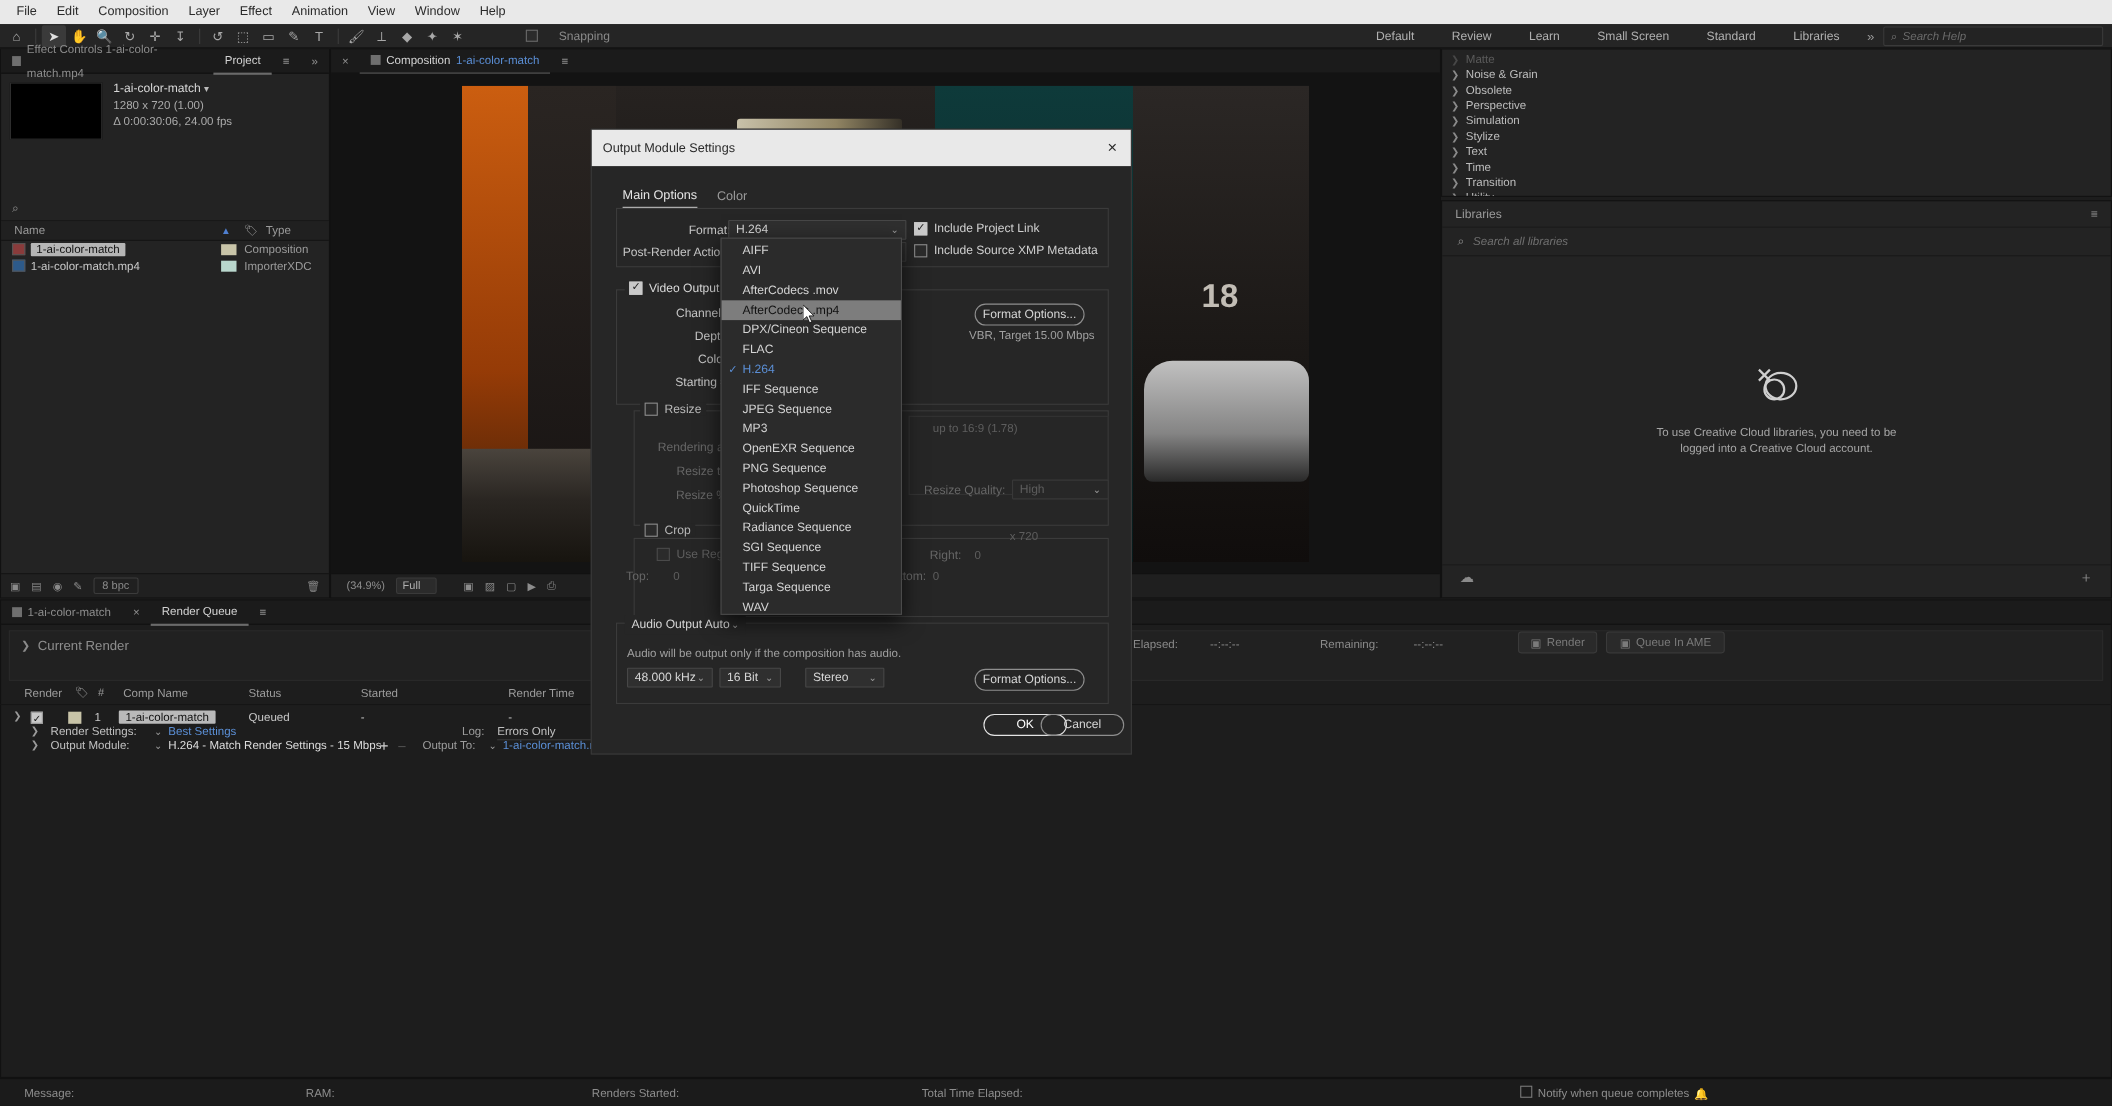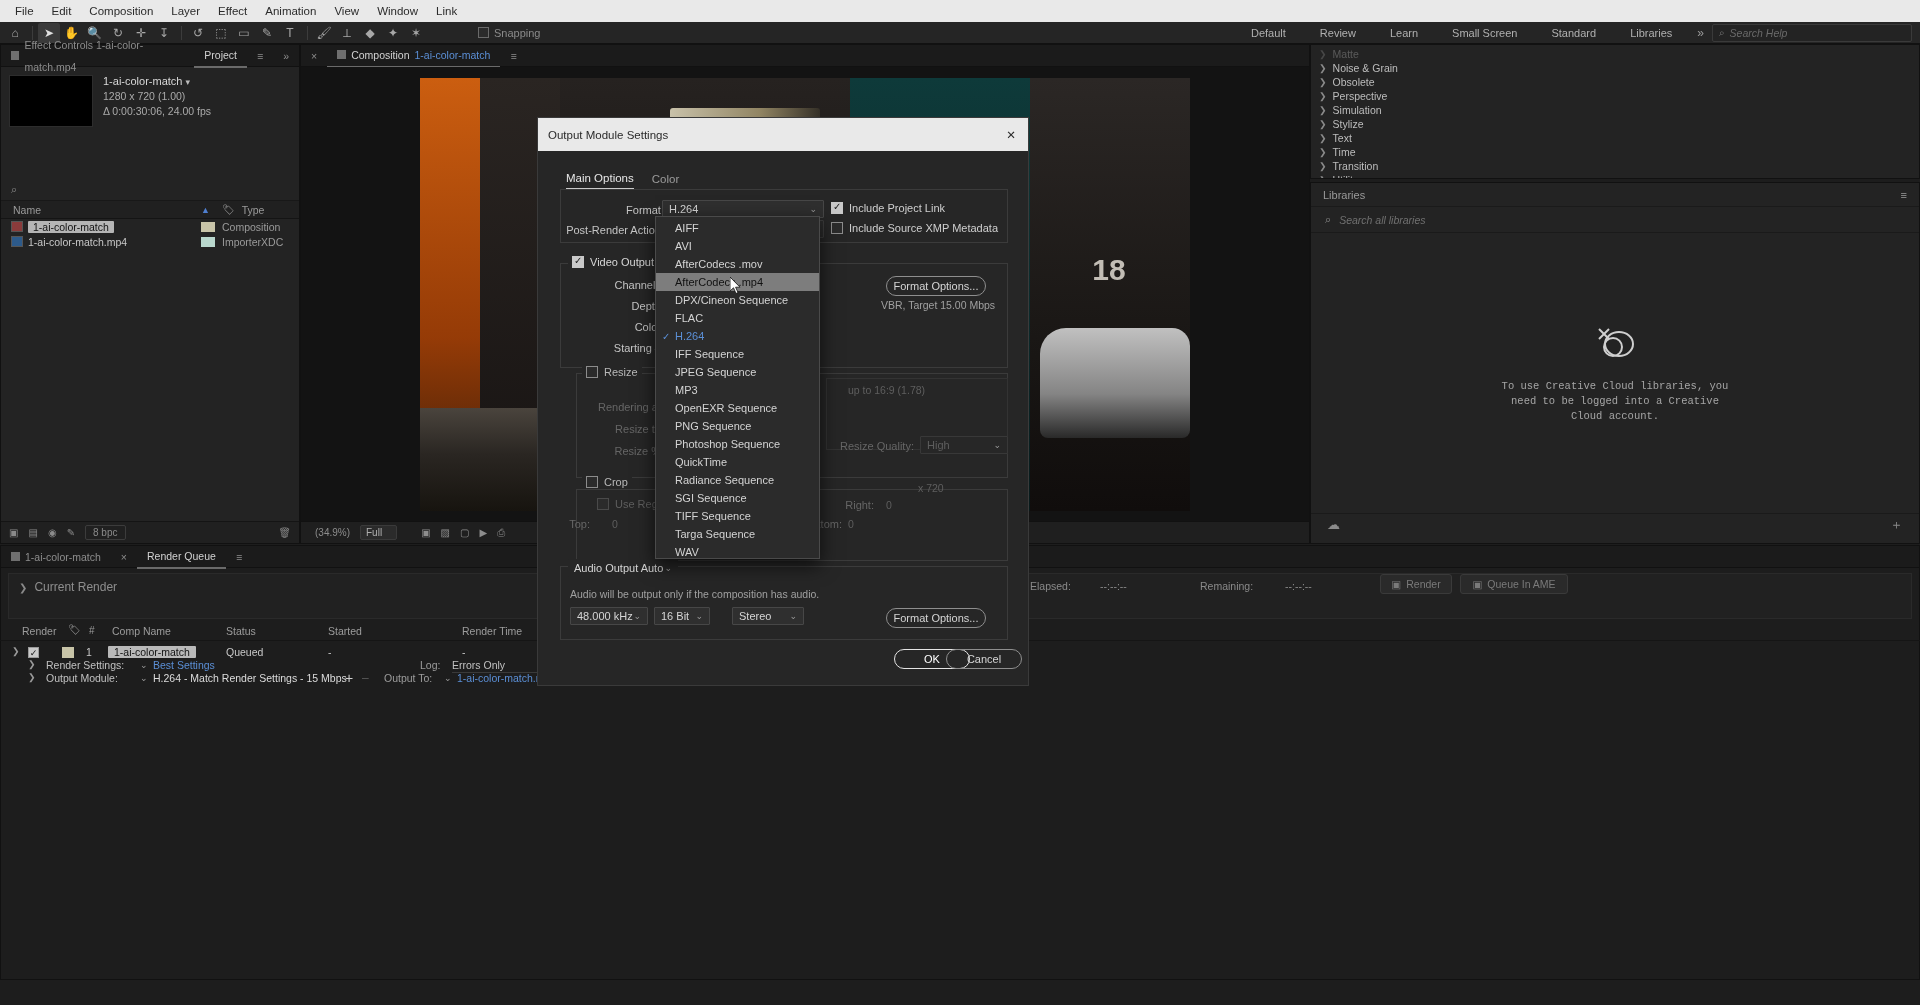--- a/index.html
+++ b/index.html
@@ -26,21 +26,21 @@
     position:absolute; top:22px; left:0; width:1920px; height:22px;
     background:#252525; display:flex; align-items:center; padding-left:4px;
     border-bottom:1px solid #111;
   }
   .tool {
     width:22px; height:20px; display:flex; align-items:center; justify-content:center;
     font-size:12px; color:#a8a8a8; margin-right:1px; border-radius:2px;
   }
   .tool.sel { background:#3a3a3a; color:#e0e0e0; }
   .tdiv { width:1px; height:14px; background:#3c3c3c; margin:0 5px; }
-  .snapwrap { display:flex; align-items:center; margin-left:50px; font-size:11px; color:#8a8a8a; gap:5px;}
+  .snapwrap { display:flex; align-items:center; margin-left:50px; font-size:11px; color:#8a8a8a; gap:19px;}
   .snapbox { width:11px;height:11px;border:1px solid #6a6a6a; background:#2b2b2b;}
 
   
   .wsbar { position:absolute; right:0; top:22px; height:22px; display:flex; align-items:center; }
   .ws { font-size:11px; color:#b0b0b0; padding:0 17px; line-height:22px; }
   .chev2 { color:#9a9a9a; font-size:12px; padding:0 8px; }
   .helpsearch { width:200px; height:18px; border:1px solid #3a3a3a; background:#232323;
      display:flex; align-items:center; padding:0 6px; gap:5px; margin-right:8px; border-radius:2px;}
   .helpsearch span.ph { font-size:10.5px; color:#6a6a6a; font-style:italic;}
 
@@ -82,21 +82,21 @@
   .efrow { height:14px; display:flex; align-items:center; font-size:10.5px; color:#bdbdbd; padding-left:8px; gap:6px;}
   .efrow .arr { font-size:9px; color:#8a8a8a;}
 
   #libpanel { left:1310px; top:182px; width:610px; height:362px; background:#232323;}
   .libhead { height:24px; display:flex; align-items:center; justify-content:space-between;
      padding:0 12px; font-size:11px; color:#9a9a9a; border-bottom:1px solid #1a1a1a;}
   .libsearch { height:26px; display:flex; align-items:center; gap:8px; padding:0 14px;
      border-bottom:1px solid #1a1a1a; }
   .libsearch .ph { font-size:10.5px; color:#707070; font-style:italic;}
   .libempty { height:280px; display:flex; flex-direction:column; align-items:center; justify-content:center; gap:16px;}
-  .libempty p { font-size:10.5px; color:#a5a5a5; text-align:center; line-height:15px; width:230px;font-family:Liberation Mono, monospace;}
+  .libempty p { font-size:10.5px; color:#a5a5a5; text-align:center; line-height:15px; width:230px;}
   .libfoot { height:22px; display:flex; align-items:center; justify-content:space-between;
      padding:0 16px; border-top:1px solid #1a1a1a; font-size:13px; color:#8a8a8a;}
 
   
   #rqpanel { left:0; top:545px; width:1920px; height:435px; background:#1d1d1d;}
   .rqtabs { height:22px; background:#1b1b1b; display:flex; align-items:center; border-bottom:1px solid #111;}
   .crbar { position:absolute; left:8px; right:8px; top:573px; height:46px; border:1px solid #2a2a2a; background:#212121;}
   .rqcols { position:absolute; top:625px; left:0; width:1920px; height:16px; font-size:10.5px; color:#9c9c9c;
      border-bottom:1px solid #151515;}
   .rqrow { position:absolute; left:0; width:1920px; height:15px; font-size:10.5px; color:#c8c8c8;}
@@ -154,21 +154,21 @@
 
   <div class="menubar" id="menubar">
       <div class="mi">File</div>
       <div class="mi">Edit</div>
       <div class="mi">Composition</div>
       <div class="mi">Layer</div>
       <div class="mi">Effect</div>
       <div class="mi">Animation</div>
       <div class="mi">View</div>
       <div class="mi">Window</div>
-      <div class="mi">Link</div>
+      <div class="mi">Help</div>
     </div>
 
   <div class="toolbar">
     <div class="tool">⌂</div>
     <div class="tdiv"></div>
     <div class="tool sel">➤</div>
     <div class="tool">✋</div>
     <div class="tool">🔍</div>
     <div class="tool">↻</div>
     <div class="tool">✛</div>
@@ -484,20 +484,29 @@
     <span class="cell" style="left:46px; top:0;">Output Module:</span>
     <span class="cell smallchev" style="left:140px; top:1px;">⌄</span>
     <span class="cell" style="left:153px; top:0; color:#dcdcdc;">H.264 - Match Render Settings - 15 Mbps</span>
     <span class="cell" style="left:345px; top:-2px; font-size:14px; color:#d0d0d0;">+</span>
     <span class="cell" style="left:362px; top:-1px; font-size:12px; color:#5a5a5a;">–</span>
     <span class="cell" style="left:384px; top:0; color:#9c9c9c;">Output To:</span>
     <span class="cell smallchev" style="left:444px; top:1px;">⌄</span>
     <span class="cell blue" style="left:457px; top:0;">1-ai-color-match.mp4</span>
   </div>
 
+  <div class="statusbar">
+    <span class="s" style="left:22px;">Message:</span>
+    <span class="s" style="left:278px;">RAM:</span>
+    <span class="s" style="left:538px;">Renders Started:</span>
+    <span class="s" style="left:838px;">Total Time Elapsed:</span>
+    <span class="s" style="left:1382px; width:11px; height:11px; border:1px solid #7a7a7a; top:6px;"></span>
+    <span class="s" style="left:1398px;">Notify when queue completes</span>
+    <span class="s" style="left:1540px;">🔔</span>
+  </div>
 
   <div id="modal">
     <div class="mtitle">
       <span>Output Module Settings</span>
       <span class="mclose">✕</span>
     </div>
 
     <div class="mtabs">
       <div class="mtab active">Main Options</div>
       <div class="mtab">Color</div>

